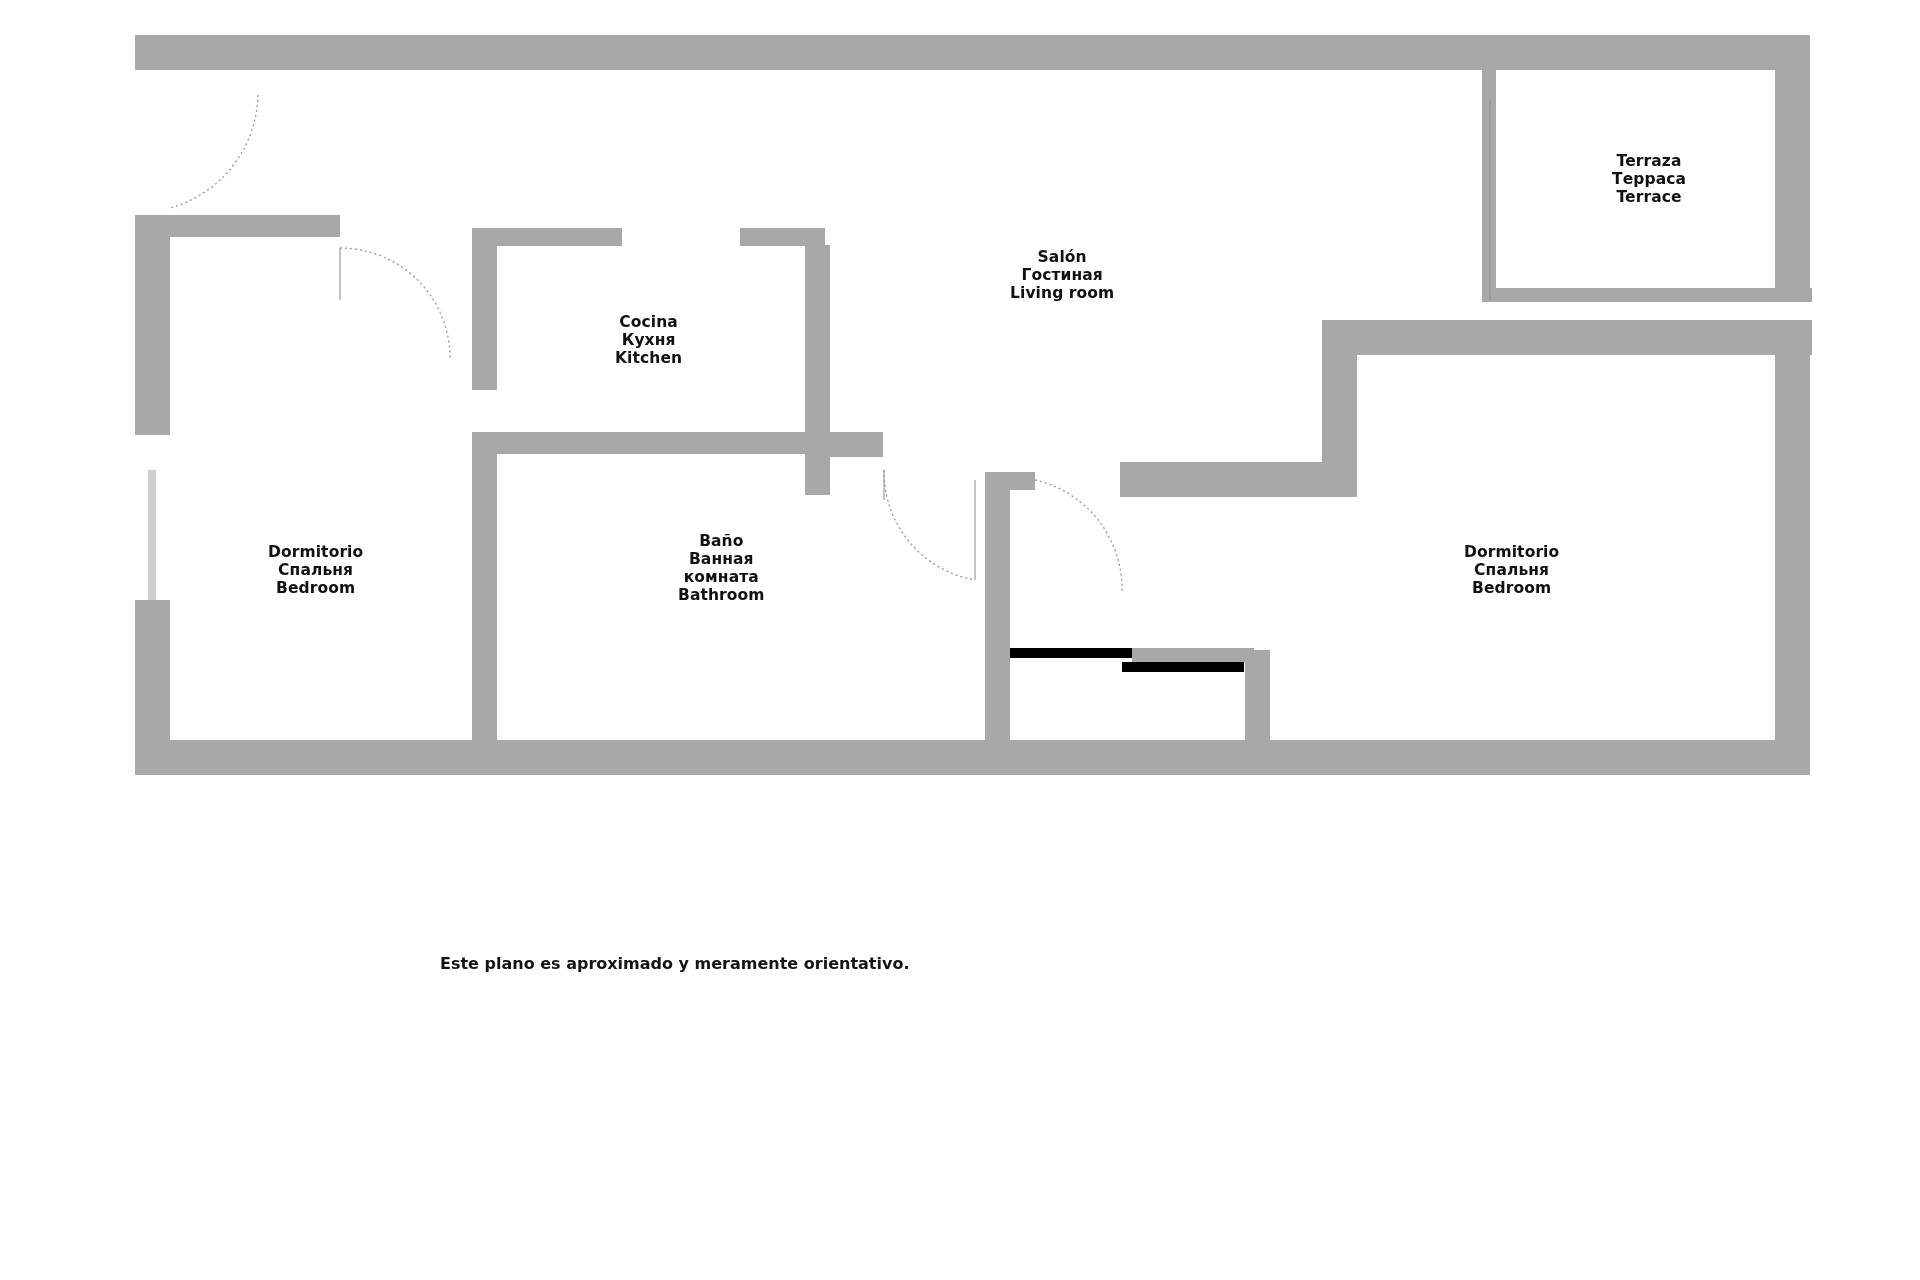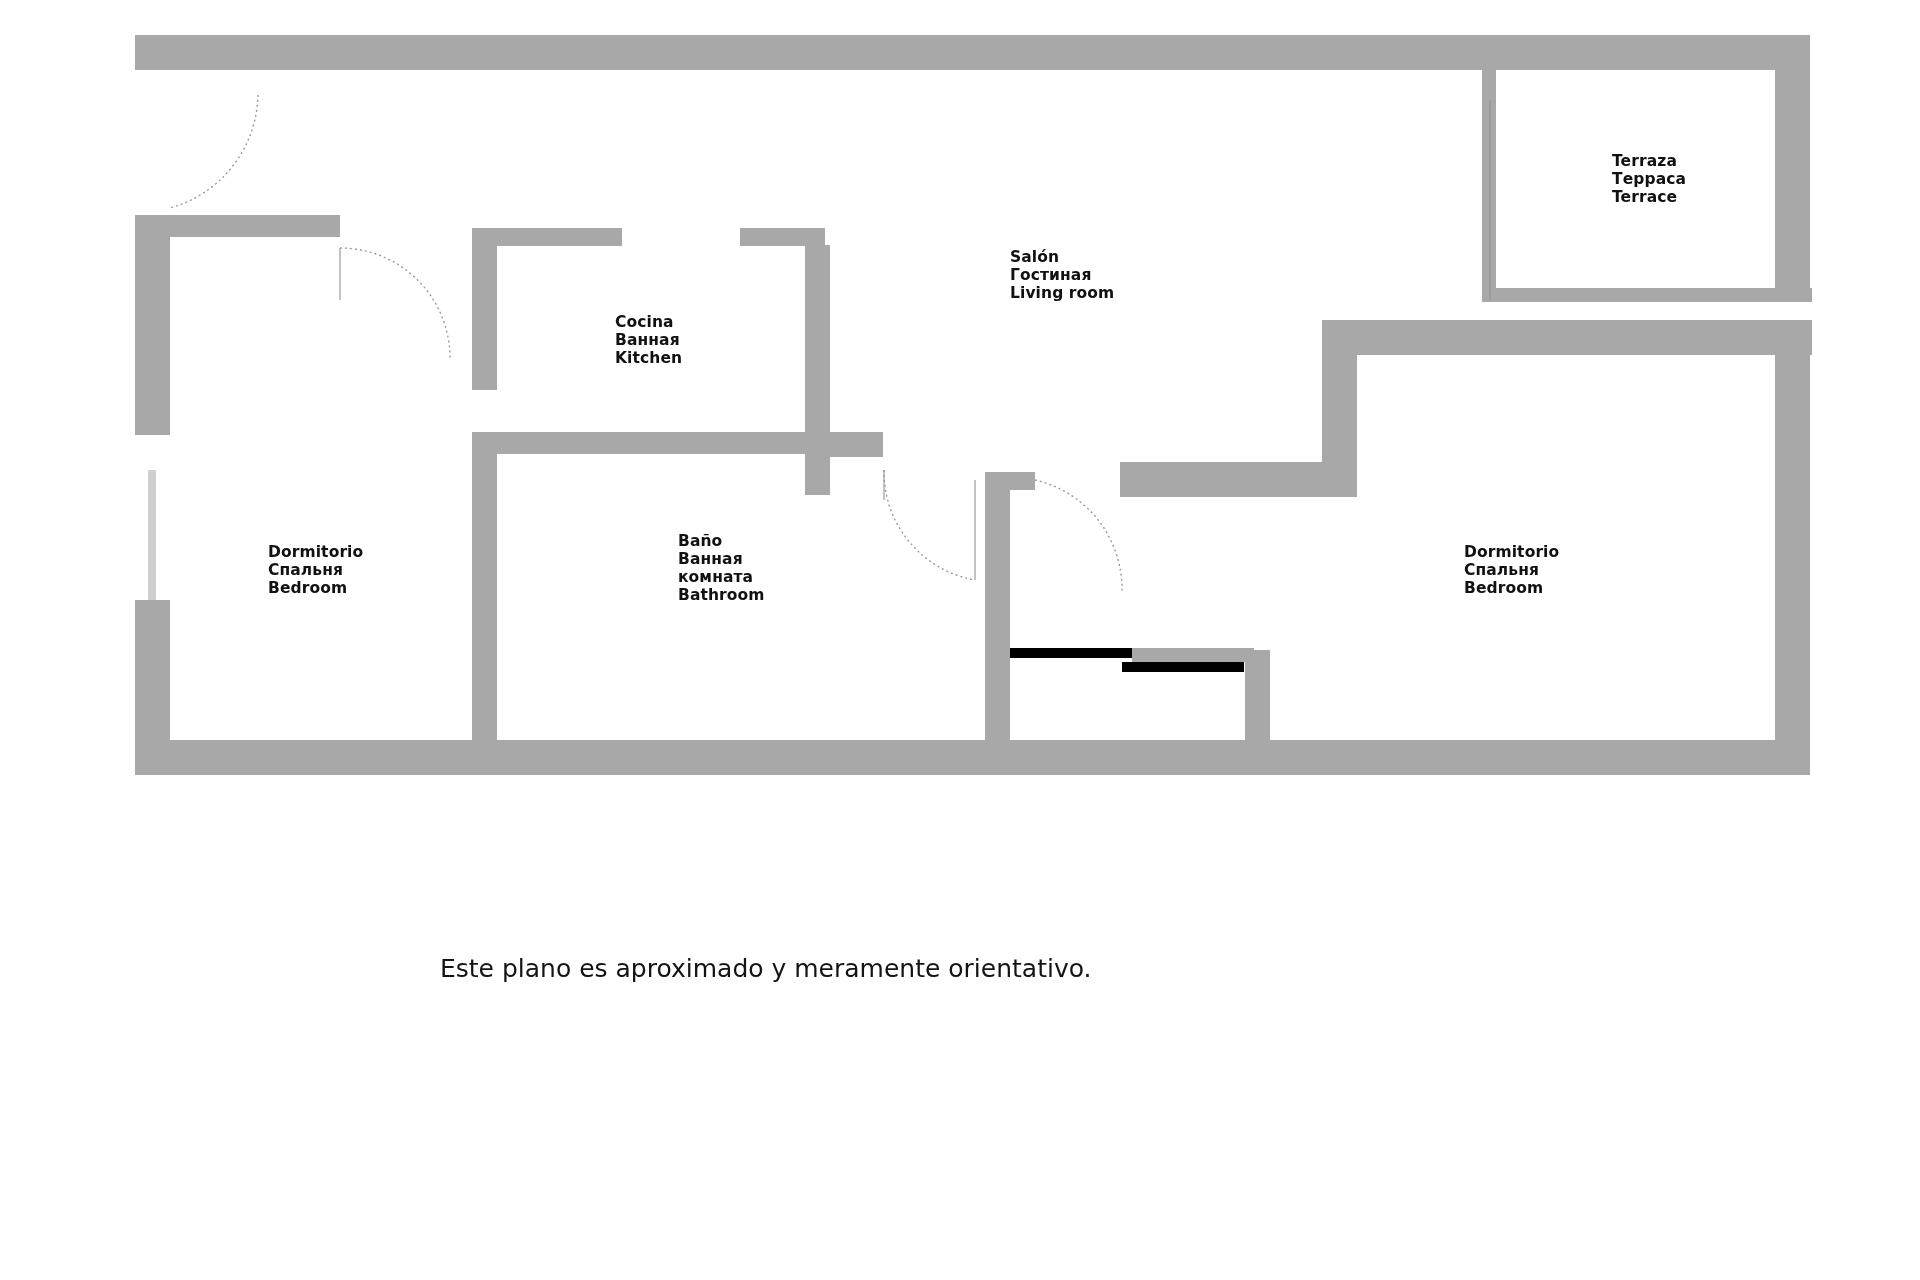--- a/index.html
+++ b/index.html
@@ -14,20 +14,21 @@
     overflow: hidden;
     font-family: "DejaVu Sans", sans-serif;
     color: #000000;
   }
   #floorplan {
     position: absolute;
     left: 0;
     top: 0;
     width: 1920px;
     height: 1280px;
+    text-align: center;
   }
   .wall {
     position: absolute;
     background: #a8a8a8;
   }
   .wall-dark {
     position: absolute;
     background: #000000;
   }
   .room-label {
@@ -41,25 +42,25 @@
     letter-spacing: 0.1px;
   }
   .notes {
     position: absolute;
     left: 440px;
     top: 955px;
     width: 1100px;
   }
   .note-line {
     font-family: "DejaVu Sans", sans-serif;
-    font-size: 25px;
+    font-size: 16px;
     line-height: 1.1;
     color: #141414;
     margin-bottom: 41px;
-    font-weight: 400;
+    font-weight: 700;
   }
   svg.arcs {
     position: absolute;
     left: 0;
     top: 0;
     width: 1920px;
     height: 1280px;
     pointer-events: none;
   }
 </style>
@@ -120,21 +121,21 @@
     <path d="M 1490 100 L 1490 300" stroke="#8f8f8f" stroke-width="1" fill="none"></path>
   </svg>
 
   <div class="room-label" style="left:1612px; top:152px;">Terraza
 Терраса
 Terrace</div>
   <div class="room-label" style="left:1010px; top:248px;">Salón
 Гостиная
 Living room</div>
   <div class="room-label" style="left:615px; top:313px;">Cocina
-Ванная
+Кухня
 Kitchen</div>
   <div class="room-label" style="left:268px; top:543px;">Dormitorio
 Спальня
 Bedroom</div>
   <div class="room-label" style="left:663px; top:532px;margin-left:15px;">Baño
 Ванная
 комната
 Bathroom</div>
   <div class="room-label" style="left:1464px; top:543px;">Dormitorio
 Спальня

